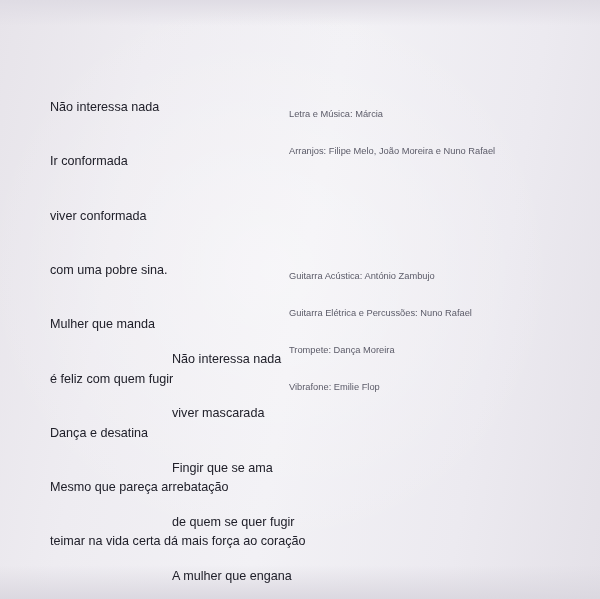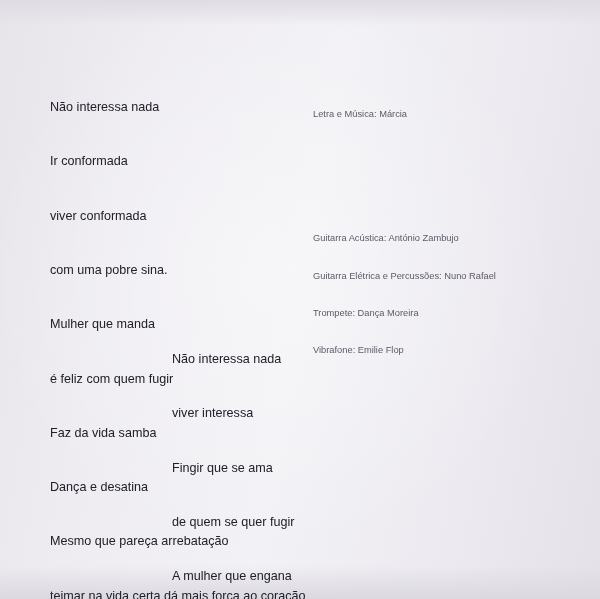--- a/index.html
+++ b/index.html
@@ -75,21 +75,20 @@
     left: 289px;
     top: 58px;
     width: 270px;
     color: #5b5b68;
     font-size: 9.3px;
     line-height: 12.4px;
     white-space: pre;
   }
   .credits .group {
     display: block;
-    margin-left: 24px;
   }
   .credits .spacer {
     display: block;
     height: 13px;
   }
   .credits .line {
     display: block;
   }
 </style>
 </head>
@@ -101,48 +100,48 @@
 
 <div class="content">
 
   <div class="verse" id="verse-one">
     <span class="line">Não interessa nada</span>
     <span class="line">Ir conformada</span>
     <span class="line">viver conformada</span>
     <span class="line">com uma pobre sina.</span>
     <span class="line">Mulher que manda</span>
     <span class="line">é feliz com quem fugir</span>
-    <span class="line">Faz da vida samba</span>
     <span class="line">Dança e desatina</span>
     <span class="line">Mesmo que pareça arrebatação</span>
     <span class="line">teimar na vida certa dá mais força ao coração</span>
     
     
     
   </div>
 
   <div class="verse" id="verse-two">
     <span class="line">Não interessa nada</span>
-    <span class="line">viver interessa</span>
+    <span class="line">viver mascarada</span>
     <span class="line">Fingir que se ama</span>
     <span class="line">de quem se quer fugir</span>
     <span class="line">A mulher que engana</span>
     
     
     
     
     
     
     
     
   </div>
 
   <div class="credits">
     <span class="group">
       <span class="line">Letra e Música: Márcia</span>
+      <span class="line">Arranjos: Filipe Melo, João Moreira e Nuno Rafael</span>
     </span>
     <span class="spacer"></span>
     <span class="group">
       <span class="line">Guitarra Acústica: António Zambujo</span>
       <span class="line">Guitarra Elétrica e Percussões: Nuno Rafael</span>
       <span class="line">Trompete: Dança Moreira</span>
       <span class="line">Vibrafone: Emilie Flop</span>
     </span>
   </div>
 

